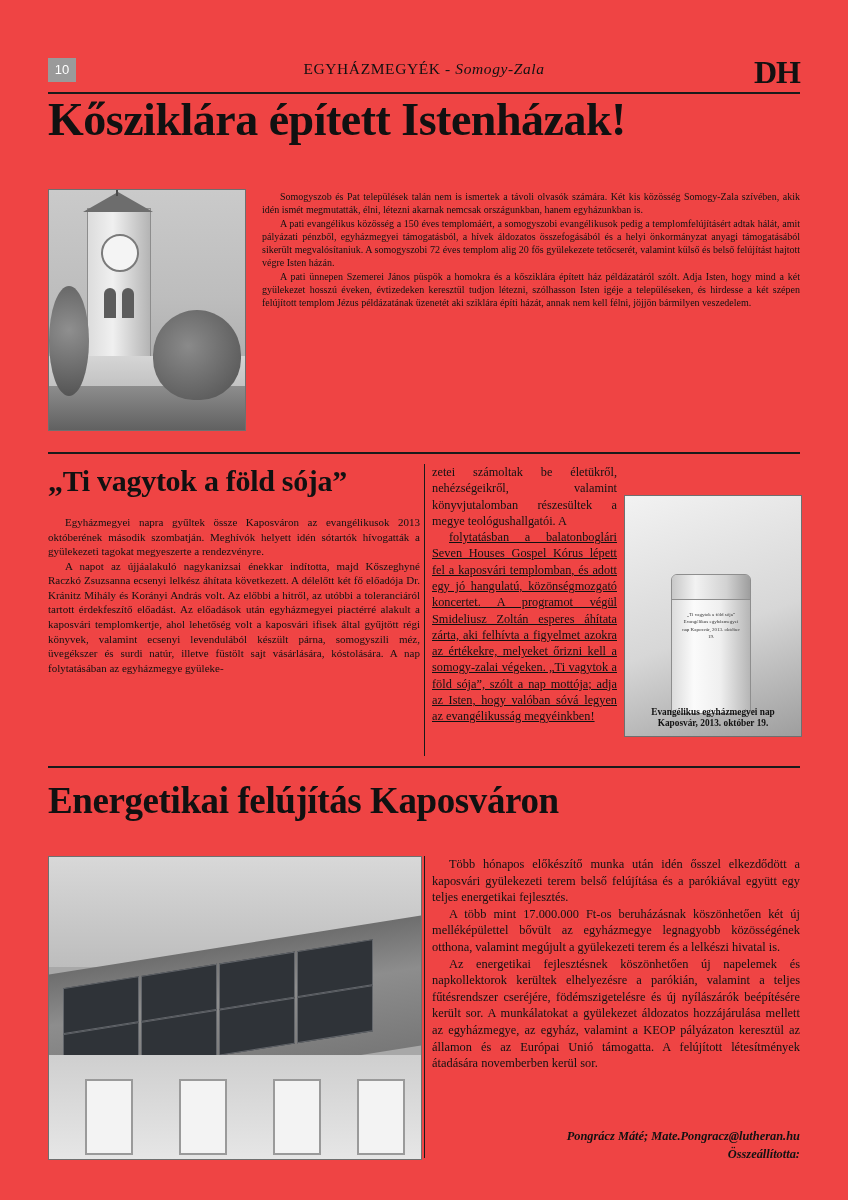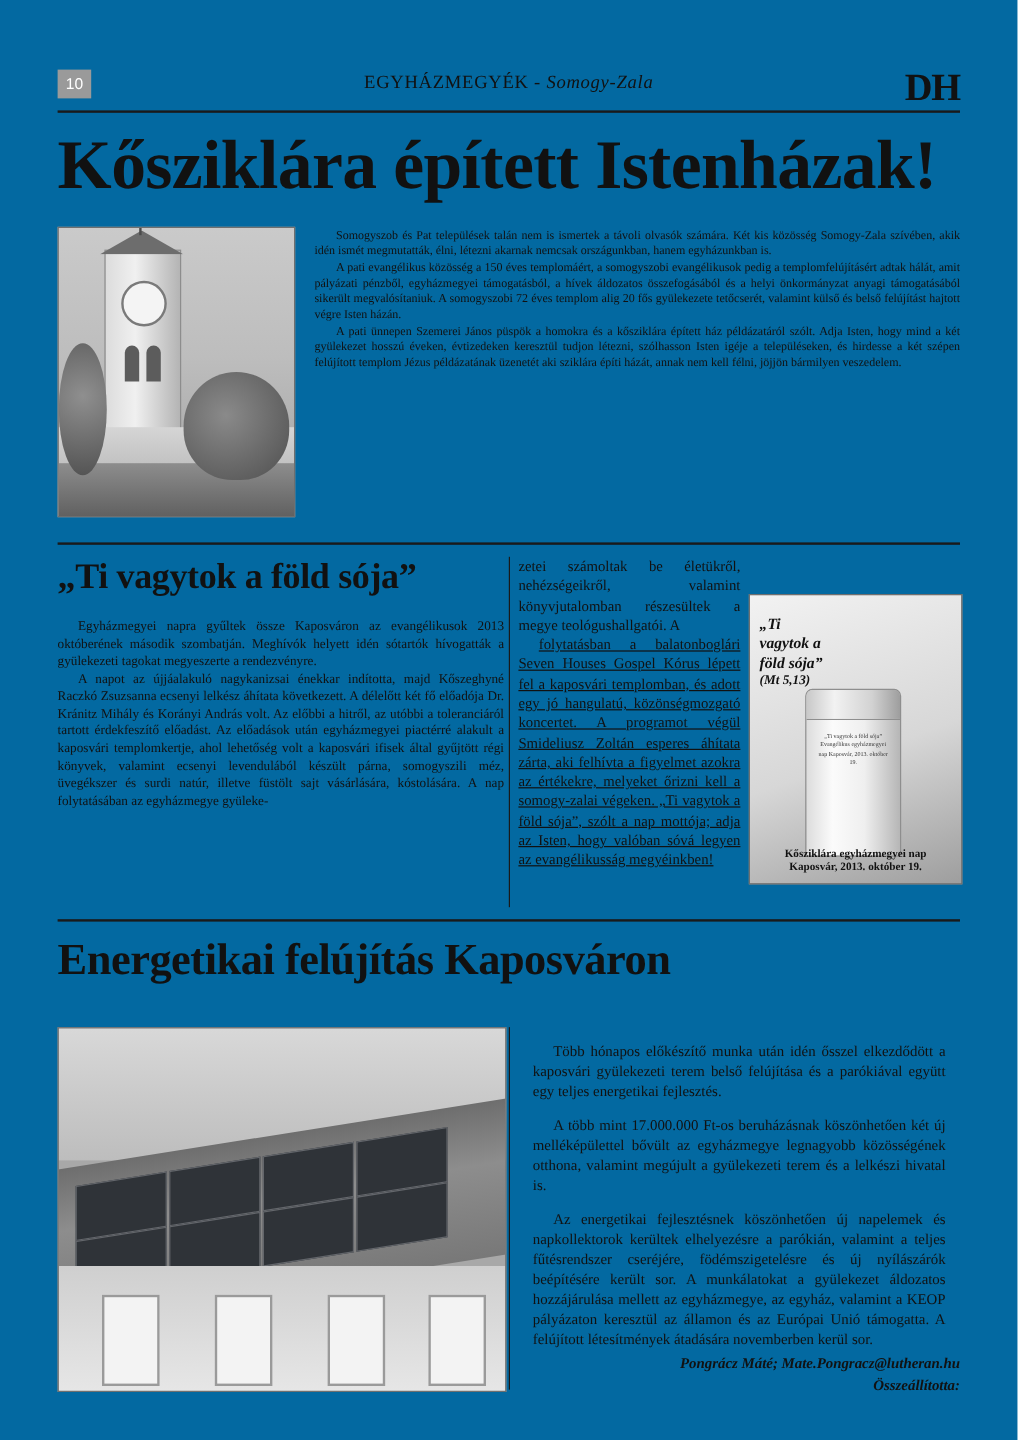--- a/index.html
+++ b/index.html
@@ -4,21 +4,21 @@
 <style>
   html, body {
     margin: 0;
     padding: 0;
     background: #ffffff;
   }
   .page {
     position: relative;
     width: 848px;
     height: 1200px;
-    background: #0369a1;
+    background: #ef4444;
     font-family: "Liberation Serif", serif;
     color: #111;
     overflow: hidden;
   }
 
   
   .masthead {
     position: absolute;
     left: 48px;
     top: 58px;
@@ -68,23 +68,23 @@
     left: 48px;
     top: 92px;
     width: 752px;
     height: 1.5px;
   }
 
   
   .headline1 {
     position: absolute;
     left: 48px;
-    top: 108px;
-    width: 752px;
-    font-size: 58px;
+    top: 96px;
+    width: 752px;
+    font-size: 46px;
     font-weight: bold;
     letter-spacing: -0.5px;
     line-height: 1.05;
   }
   .photo {
     position: absolute;
     background: #b9b9b9;
     border: 1px solid #6f6f6f;
     overflow: hidden;
   }
@@ -287,21 +287,21 @@
   }
   .col3 {
     position: absolute;
     left: 432px;
     top: 856px;
     width: 368px;
     font-size: 12.4px;
     line-height: 1.34;
     text-align: justify;
   }
-  .col3 p { margin: 12px; text-indent: 17px; }
+  .col3 p { margin: 0; text-indent: 17px; }
   .col3 p:first-child { text-indent: 17px; }
 
   .vrule-3 {
     left: 424px;
     top: 856px;
     height: 302px;
   }
 
   .signoff {
     position: absolute;
@@ -362,32 +362,26 @@
 
   <div class="vrule vrule-2"></div>
 
   <div class="col2b">
     <p>zetei számoltak be életükről, nehézségeikről, valamint könyvjutalomban részesültek a megye teológushallgatói. A</p>
     <p>folytatásban a balatonboglári Seven Houses Gospel Kórus lépett fel a kaposvári templomban, és adott egy jó hangulatú, közönségmozgató koncertet. A programot végül Smideliusz Zoltán esperes áhítata zárta, aki felhívta a figyelmet azokra az értékekre, melyeket őrizni kell a somogy-zalai végeken. „Ti vagytok a föld sója”, szólt a nap mottója; adja az Isten, hogy valóban sóvá legyen az evangélikusság megyéinkben!</p>
   </div>
 
   <div class="photo photo2">
     <div style="position:absolute;left:0;top:0;width:100%;height:100%;background:linear-gradient(160deg,#f2f2f2 0%,#d7d7d7 55%,#9e9e9e 100%);"></div>
-    <div class="photo2-quote">
-      <div>„Ti</div>
-      <div>vagytok a</div>
-      <div>föld sója”</div>
-      <div class="ref">(Mt 5,13)</div>
-    </div>
     <div class="saltshaker">
       <div class="salt-cap"></div>
       <div class="salt-label">„Ti vagytok a föld sója” Evangélikus egyházmegyei nap Kaposvár, 2013. október 19.</div>
     </div>
     <div class="photo-caption">
-      <div>Kősziklára egyházmegyei nap</div>
+      <div>Evangélikus egyházmegyei nap</div>
       <div>Kaposvár, 2013. október 19.</div>
     </div>
   </div>
 
   <div class="rule rule-3"></div>
 
   <div class="headline3">Energetikai felújítás Kaposváron</div>
 
   <div class="photo photo3">
     <div class="sky"></div>

